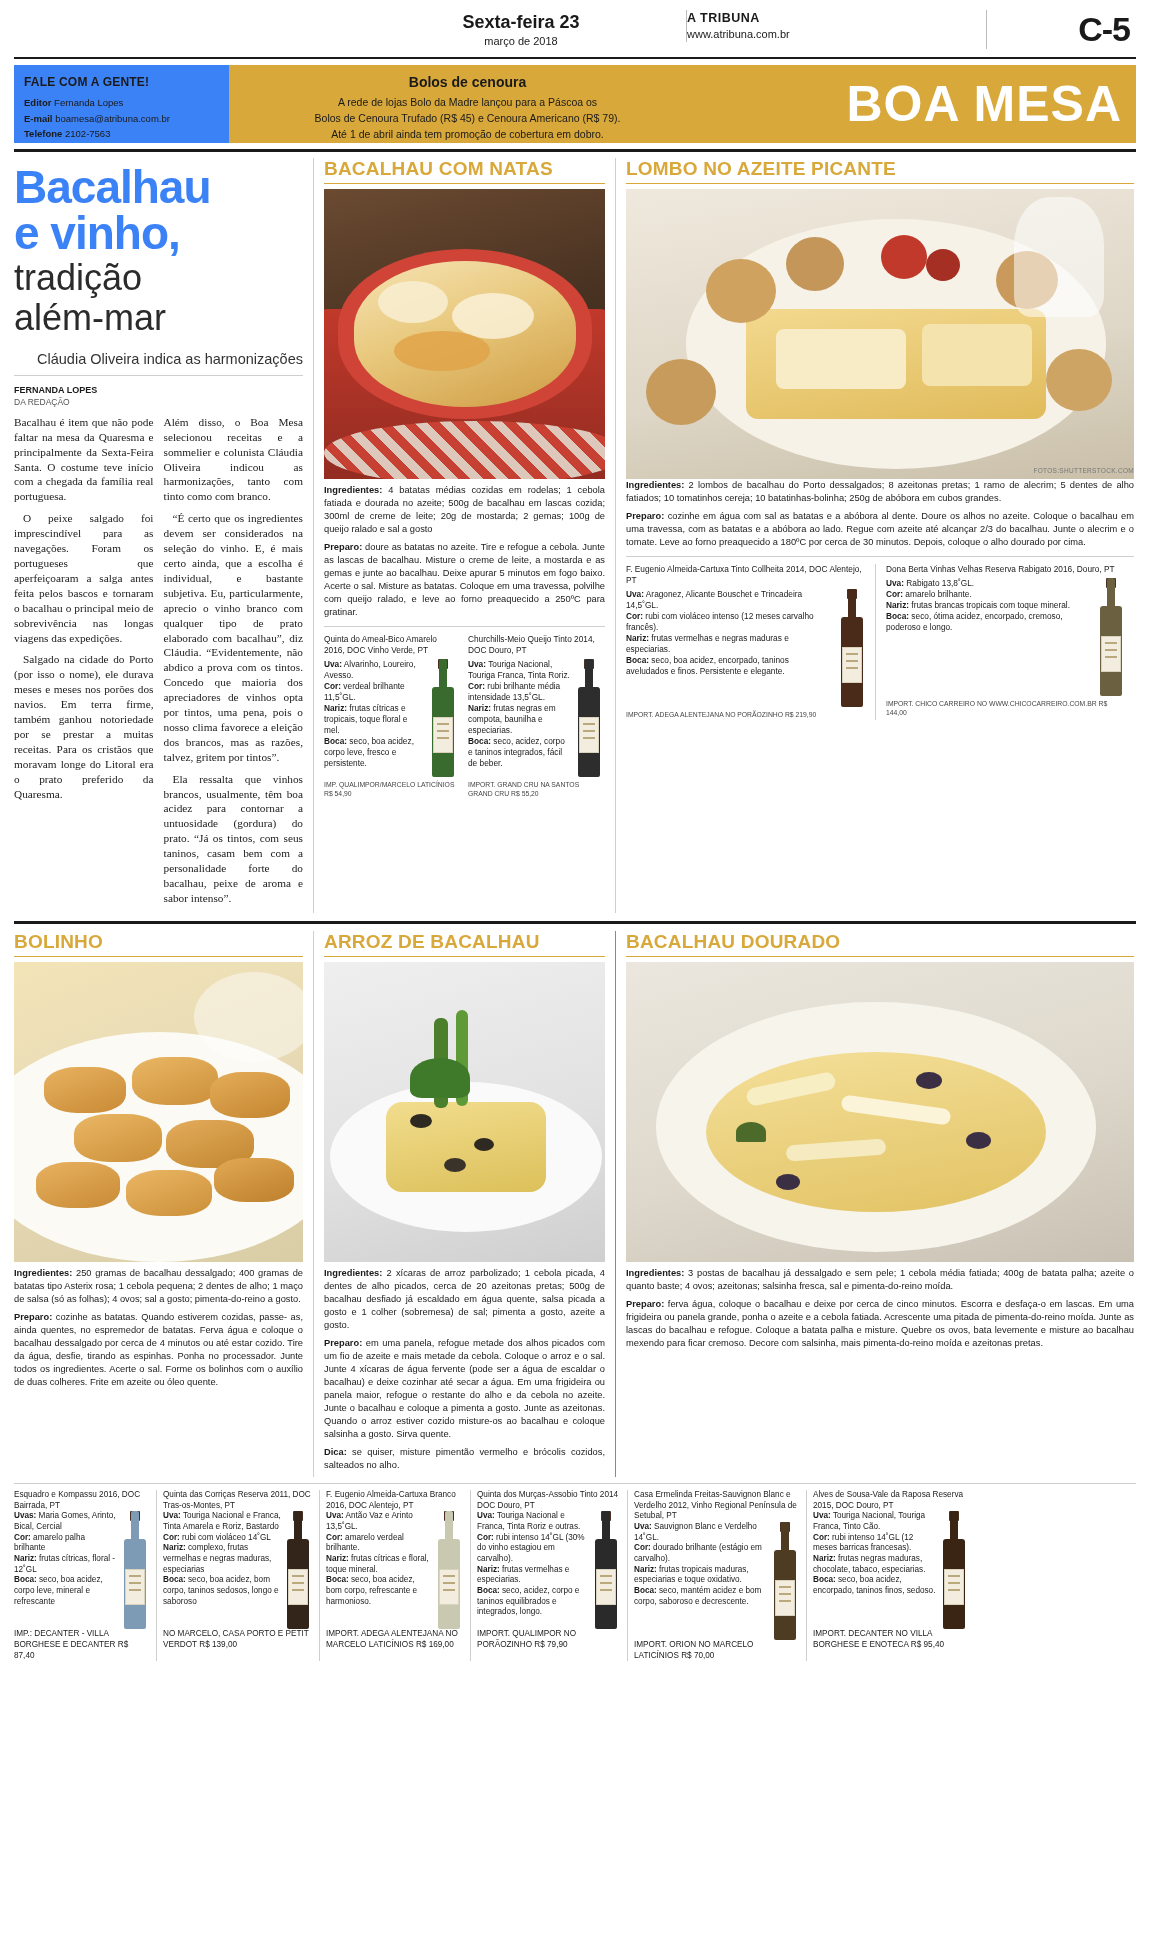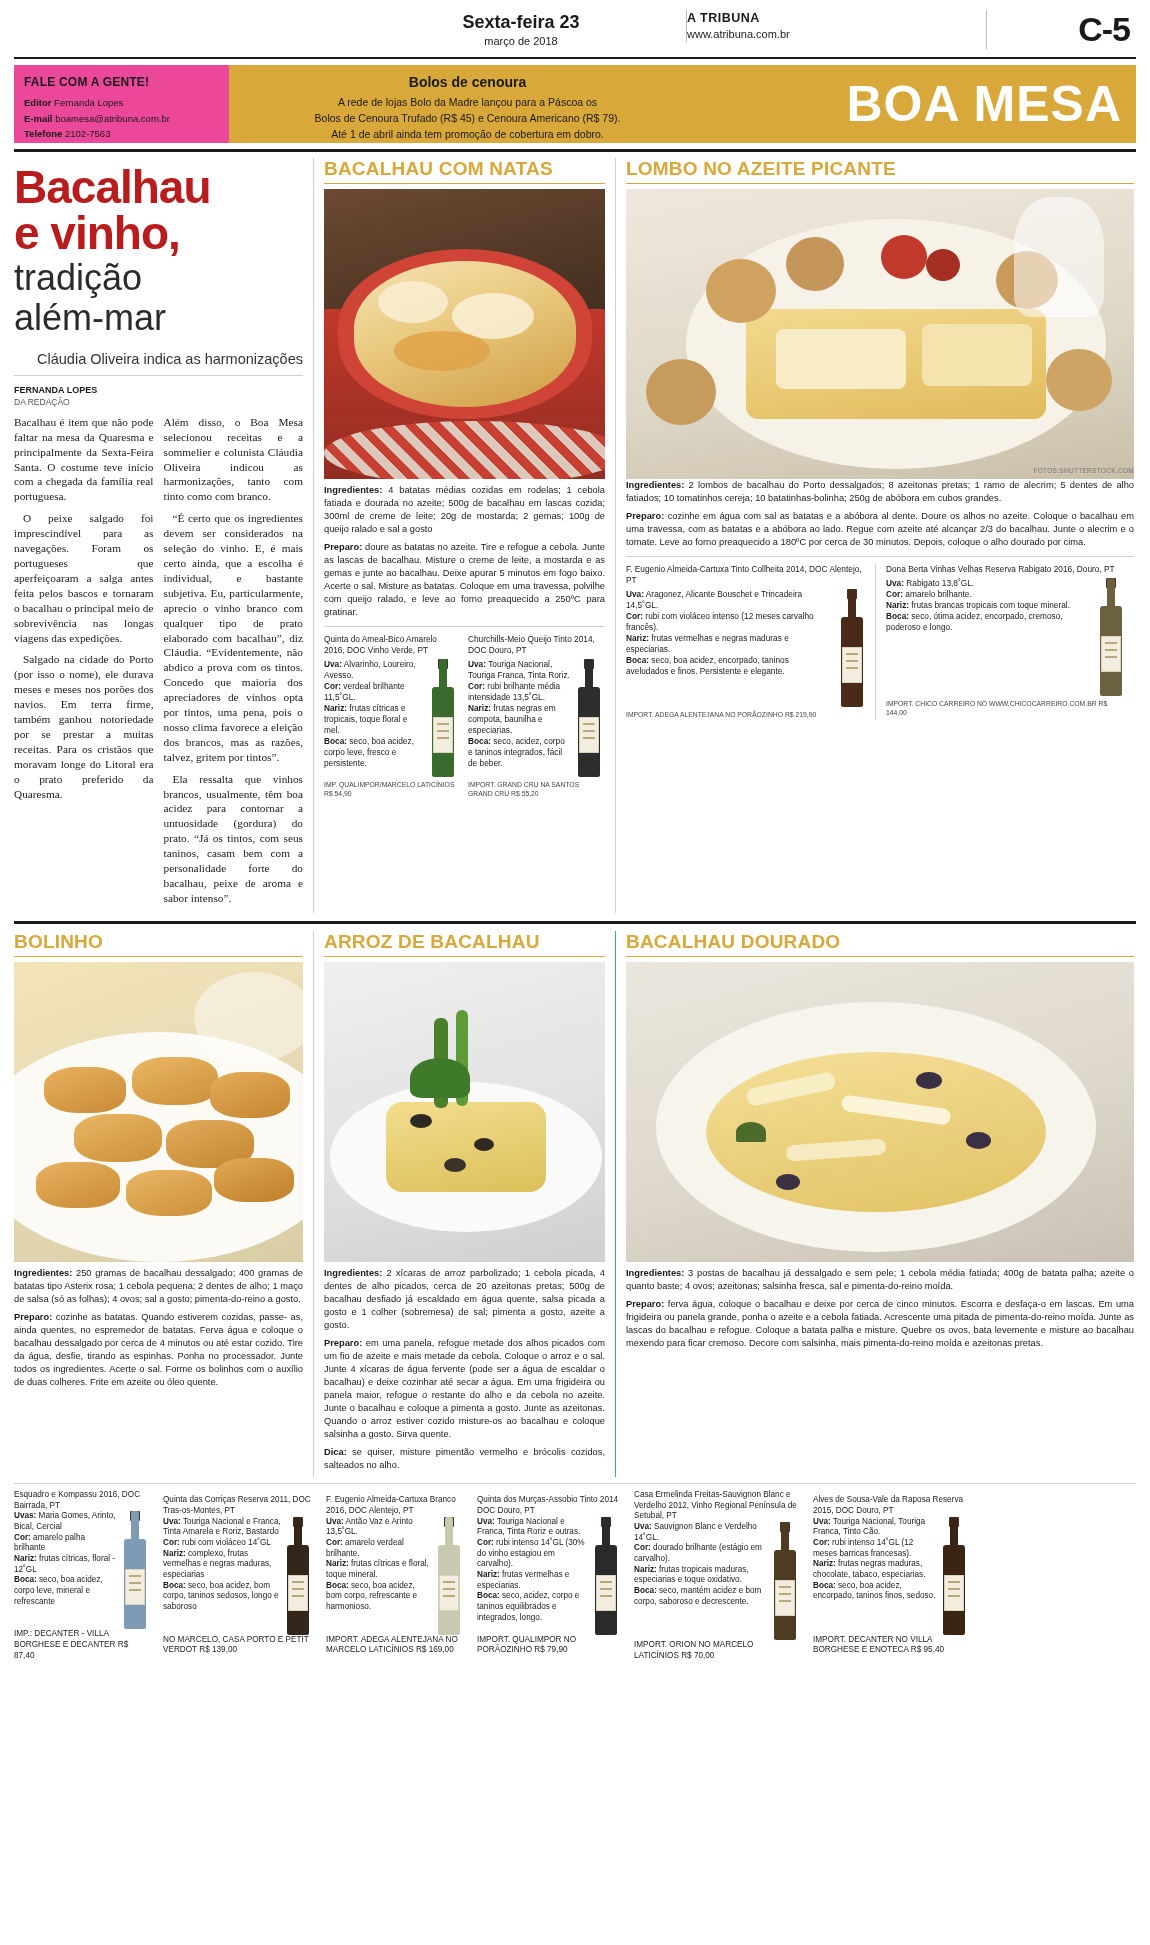--- a/index.html
+++ b/index.html
@@ -19,38 +19,38 @@
   .mh-left { flex:1; }
   .mh-center { width:330px; text-align:center; font-size:11px; line-height:1.35; }
   .mh-center .date { font-weight:bold; font-size:18px; }
   .mh-center .sub { font-size:11px; }
   .mh-paper { width:300px; text-align:left; font-size:11px; line-height:1.35; border-left:1px solid #bbb; }
   .mh-paper .nm { font-weight:bold; font-size:12.5px; letter-spacing:.5px; }
   .mh-page { width:150px; text-align:right; font-size:34px; font-weight:bold; letter-spacing:-1px; padding-right:6px; border-left:1px solid #bbb;}
 
   
   .band { display:flex; background:#d8a83a; margin-top:6px; height:78px; }
-  .band-a { width:215px; background:#ec4899; color:#1a1a1a; padding:8px 10px 0 10px; font-size:9.5px; line-height:1.6; }
+  .band-a { width:215px; background:#3b82f6; color:#1a1a1a; padding:8px 10px 0 10px; font-size:9.5px; line-height:1.6; }
   .band-a .ttl { font-weight:bold; font-size:12px; margin-bottom:3px; letter-spacing:.2px; }
   .band-a b { font-weight:bold; }
   .band-b { flex:1; text-align:center; padding:7px 12px 0 12px; font-size:10.5px; line-height:1.5; }
   .band-b .ttl { font-weight:bold; font-size:14px; margin-bottom:2px; }
   .band-c { width:430px; text-align:right; padding-right:14px; }
   .band-c .logo { color:#ffffff; font-size:50px; font-weight:bold; letter-spacing:1px; line-height:78px; }
 
   .rule-thick { height:3px; background:#1a1a1a; margin-top:6px; }
 
   
   .cols { display:flex; gap:0; margin-top:6px; }
   .col { }
   .col-1 { width:300px; padding-right:10px; border-right:1px solid #cfcfcf; }
   .col-2 { width:302px; padding:0 10px; border-right:1px solid #cfcfcf; }
   .col-3 { width:518px; padding-left:10px; }
 
-  .headline { color:#b91c1c; font-size:46px; font-weight:bold; line-height:1.0; letter-spacing:-1px; margin-top:6px; }
+  .headline { color:#3b82f6; font-size:46px; font-weight:bold; line-height:1.0; letter-spacing:-1px; margin-top:6px; }
   .headline2 { font-size:36px; font-weight:normal; line-height:1.1; color:#2b2b2b; margin-top:2px; }
   .subhead { font-size:14.5px; color:#333; margin-top:14px; padding-bottom:8px; border-bottom:1px solid #cfcfcf;text-align:right; }
 
   .byline { font-size:9px; font-weight:bold; margin-top:8px; line-height:1.4; }
   .byline .dept { font-weight:normal; font-size:8.5px; color:#555; }
 
   .body-cols { display:flex; gap:10px; margin-top:6px; }
   .body-col { width:141px; font-family:"Liberation Serif", serif; font-size:11.3px; line-height:1.32; text-align:justify; }
   .body-col p { margin:0 0 7px 0; text-indent:9px; }
   .body-col p.first { text-indent:0; }
@@ -78,21 +78,21 @@
   .bottle .body { position:absolute; left:4px; top:28px; width:22px; height:90px; border-radius:3px 3px 2px 2px; }
   .bottle .label { position:absolute; left:5px; top:58px; width:20px; height:36px; background:#f2eddf; border:1px solid #d9d2bd; }
   .bottle .label i { display:block; height:2px; background:#b9a97c; margin:5px 3px; }
 
   
   .bottom { display:flex; margin-top:8px; border-top:3px solid #1a1a1a; padding-top:7px; }
   .b-col-1 { width:300px; padding-right:10px; border-right:1px solid #cfcfcf; }
   .b-col-2 { width:302px; padding:0 10px; border-right:1px solid #22c55e; }
   .b-col-3 { width:518px; padding-left:10px; }
 
-  .wines-bottom { display:flex; border-top:1px solid #cfcfcf; padding-top:6px; margin-top:6px;align-items:center; }
+  .wines-bottom { display:flex; border-top:1px solid #cfcfcf; padding-top:6px; margin-top:6px; }
   .wine-sm { font-size:8.2px; line-height:1.3; padding-right:6px; }
 
   .sep-v { width:1px; background:#cfcfcf; }
 
   
   .ph { position:relative; overflow:hidden; }
   .blob { position:absolute; border-radius:50%; }
 </style>
 </head>
 <body>

